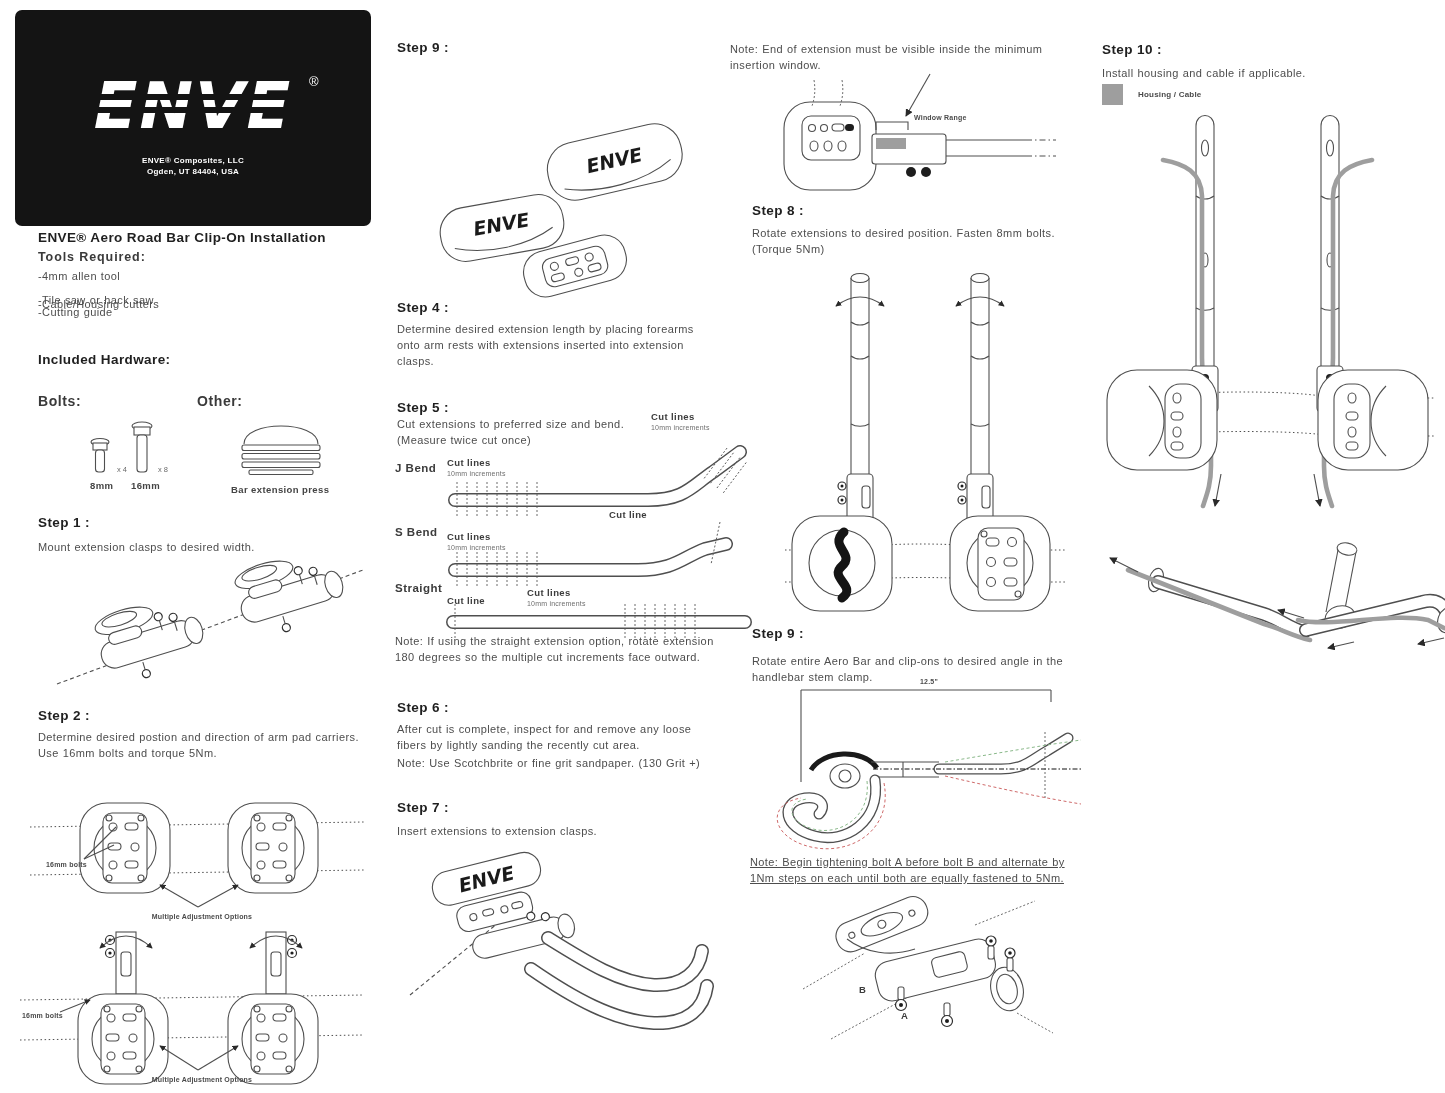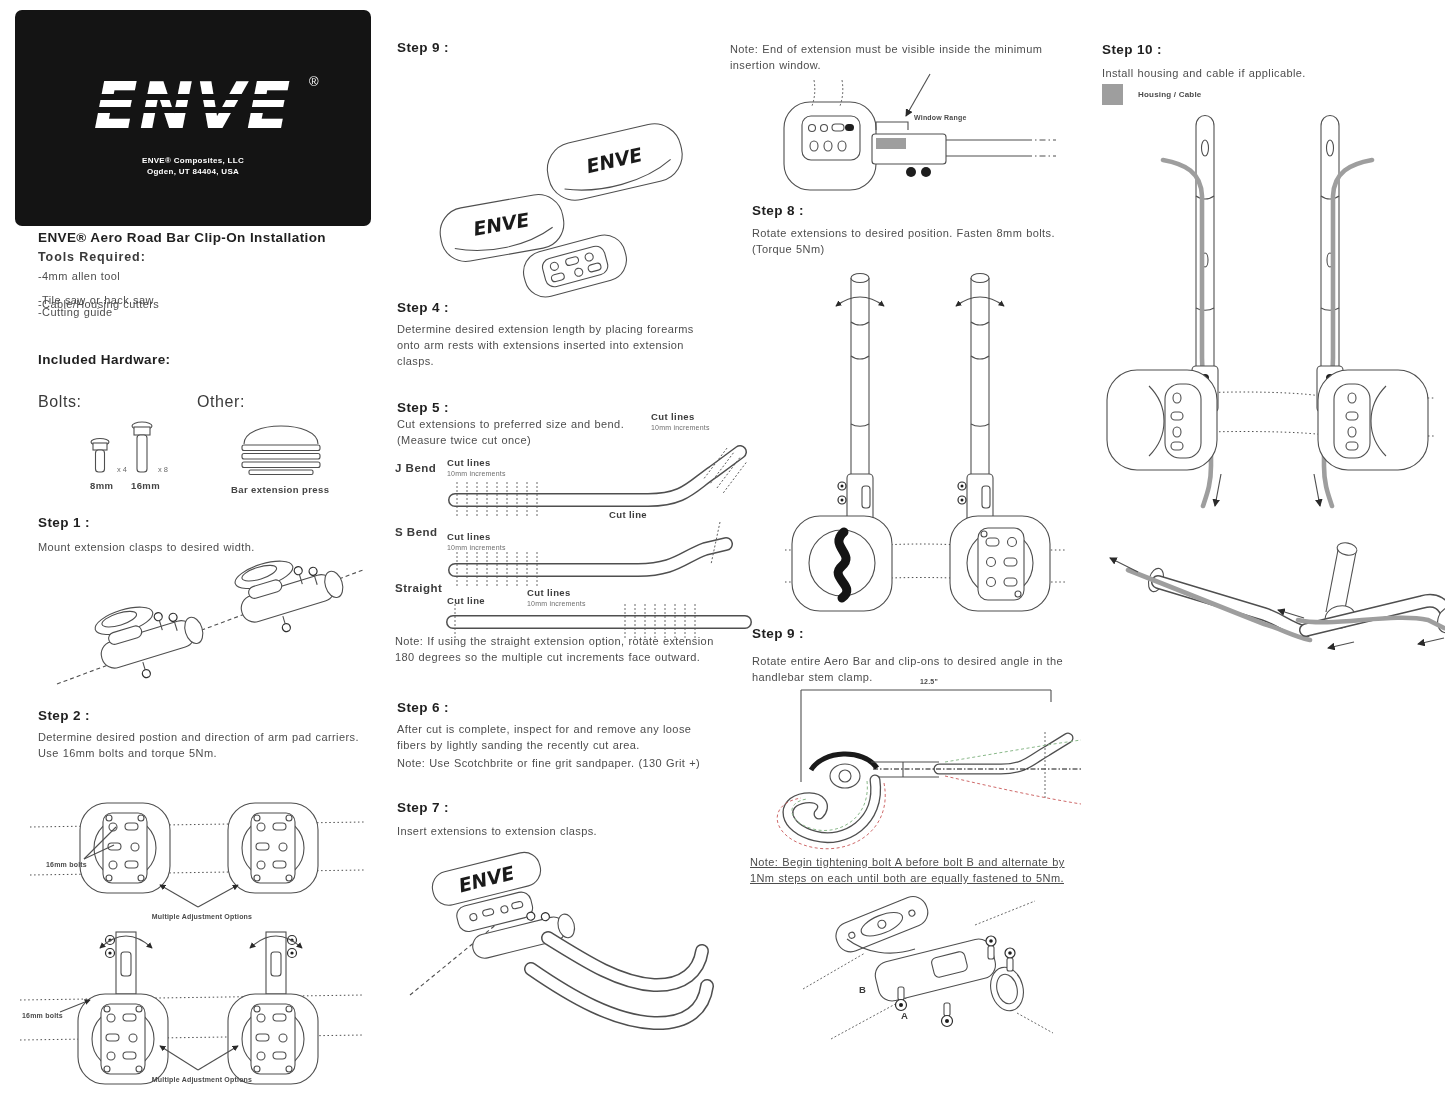--- a/index.html
+++ b/index.html
@@ -1,21 +1,21 @@
 <!DOCTYPE html>
 <html><head>
 <meta charset="utf-8">
 <style>
   html,body{margin:0;padding:0;background:#ffffff;}
   #page{position:relative;width:1445px;height:1093px;background:#ffffff;overflow:hidden;
         font-family:"Liberation Sans",sans-serif;color:#4d4d4d;}
   .abs{position:absolute;}
   .h{font-weight:700;color:#1f1f1f;font-size:13.5px;letter-spacing:.4px;}
   .sub{font-weight:700;color:#3a3a3a;font-size:12.5px;letter-spacing:.9px;}
-  .sub2{font-weight:400;color:#3a3a3a;font-size:16px;letter-spacing:.6px;}
+  .sub2{font-weight:700;color:#3a3a3a;font-size:14px;letter-spacing:.6px;}
   .b{font-size:11px;letter-spacing:.4px;line-height:1.45;color:#4d4d4d;word-spacing:.5px;}
   .sm{font-size:9.5px;letter-spacing:.4px;color:#444;font-weight:600;}
   svg{overflow:visible;}
   .ln{stroke:#4f4f4f;fill:none;stroke-width:1.1;}
   .fw{fill:#ffffff;}
   .dash{stroke-dasharray:4,3;}
   .dot{stroke-dasharray:1.5,2.6;stroke-width:1;}
   .cut{stroke:#5a5a5a;stroke-width:.9;fill:none;stroke-dasharray:2,2;}
   .dashdot{stroke:#4f4f4f;stroke-width:1;fill:none;stroke-dasharray:6,3,1.5,3;}
   .tubeO{stroke:#4f4f4f;stroke-width:14;fill:none;stroke-linecap:round;}

